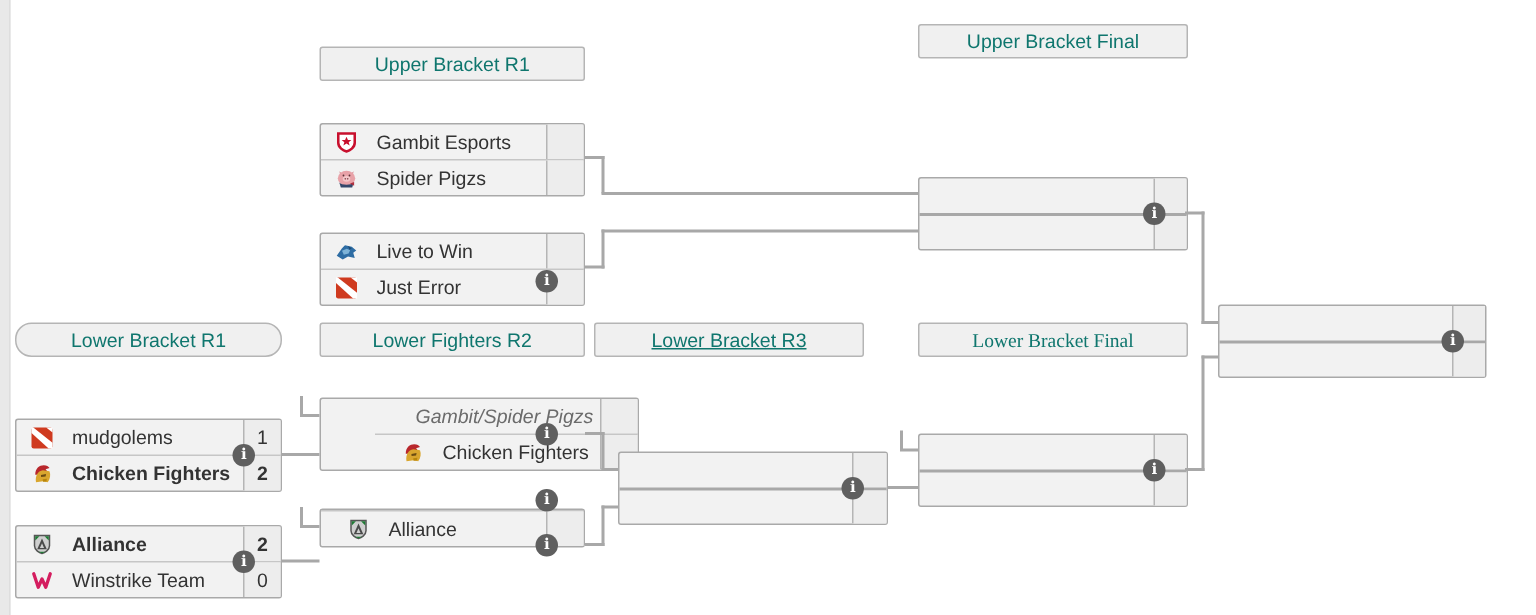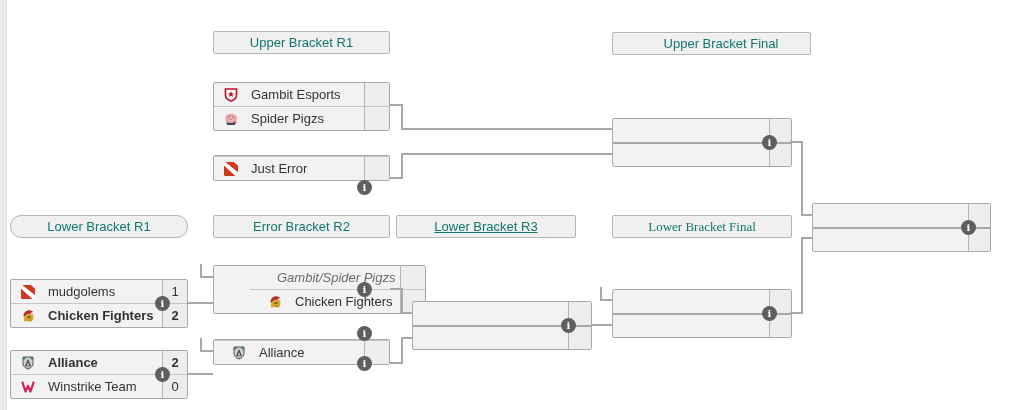--- a/index.html
+++ b/index.html
@@ -24,23 +24,23 @@
   .line{position:absolute;background:#a8a8a8;z-index:1;}
   .bold{font-weight:bold;}
 </style>
 </head>
 <body>
 
 <div id="canvas">
   <div class="gutter"></div>
 
   <div class="hdr" style="left:213px;top:31px;width:175px;"><span>Upper Bracket R1</span></div>
-  <div class="hdr" style="left:612px;top:32px;width:178px;padding-left:19px;"><span>Upper Bracket Final</span></div>
+  <div class="hdr" style="left:612px;top:16px;width:178px;"><span>Upper Bracket Final</span></div>
   <div class="hdr" style="left:10px;top:215px;width:176px;border-radius:11px;"><span>Lower Bracket R1</span></div>
-  <div class="hdr" style="left:213px;top:215px;width:175px;"><span>Error Bracket R2</span></div>
+  <div class="hdr" style="left:213px;top:215px;width:175px;"><span>Lower Fighters R2</span></div>
   <div class="hdr" style="left:396px;top:215px;width:178px;text-decoration:underline;"><span>Lower Bracket R3</span></div>
   <div class="hdr" style="left:612px;top:215px;width:178px;font-family:Liberation Serif, serif;"><span>Lower Bracket Final</span></div>
 
   <div class="line" style="left:390px;top:104px;width:13px;height:2px;"></div>
   <div class="line" style="left:401px;top:104px;width:2px;height:25px;"></div>
   <div class="line" style="left:401px;top:128px;width:211px;height:2px;"></div>
 
   <div class="line" style="left:390px;top:177px;width:13px;height:2px;"></div>
   <div class="line" style="left:401px;top:153px;width:2px;height:26px;"></div>
   <div class="line" style="left:401px;top:153px;width:211px;height:2px;"></div>
@@ -102,20 +102,31 @@
             <path d="M10.3 11.4l2.8-1v2.4z" fill="#b03040"></path>
           </svg>
       </span>
       <span class="tname">Spider Pigzs</span>
       <span class="tscore" style="width:24px;"></span>
     </div>
     <div class="info" style="left:143px;top:97px;">i</div>
   </div>
 
   <div class="match" style="left:213px;top:155px;width:175px;">
+    <div class="row top">
+      <span class="ticon">
+        <svg viewBox="0 0 16 16">
+            <path d="M1.5 10.5l3.5-5 2-2 4.5 1 3 2.5-2 1.5 1 3.5-4.5-1-3.5 2z" fill="#2e6da4"></path>
+            <path d="M5 7.2l3.2-1.4 2.2 1-1 2.2-3.2.8z" fill="#7db3d8"></path>
+            <path d="M9 4l2.5 1.5-1.5 1z" fill="#1d4a73"></path>
+          </svg>
+      </span>
+      <span class="tname">Live to Win</span>
+      <span class="tscore" style="width:24px;"></span>
+    </div>
     <div class="row bottom">
       <span class="ticon">
         <svg viewBox="0 0 16 16">
             <rect x="1" y="1" width="14" height="14" rx="1.5" fill="#cf3a1f"></rect>
             <path d="M2.2 1L15 11.2V15h-2.6L1 4.6V1z" fill="#fff"></path>
             <path d="M10.8 1H15v3.4z" fill="#fff"></path>
           </svg>
       </span>
       <span class="tname">Just Error</span>
       <span class="tscore" style="width:24px;"></span>

